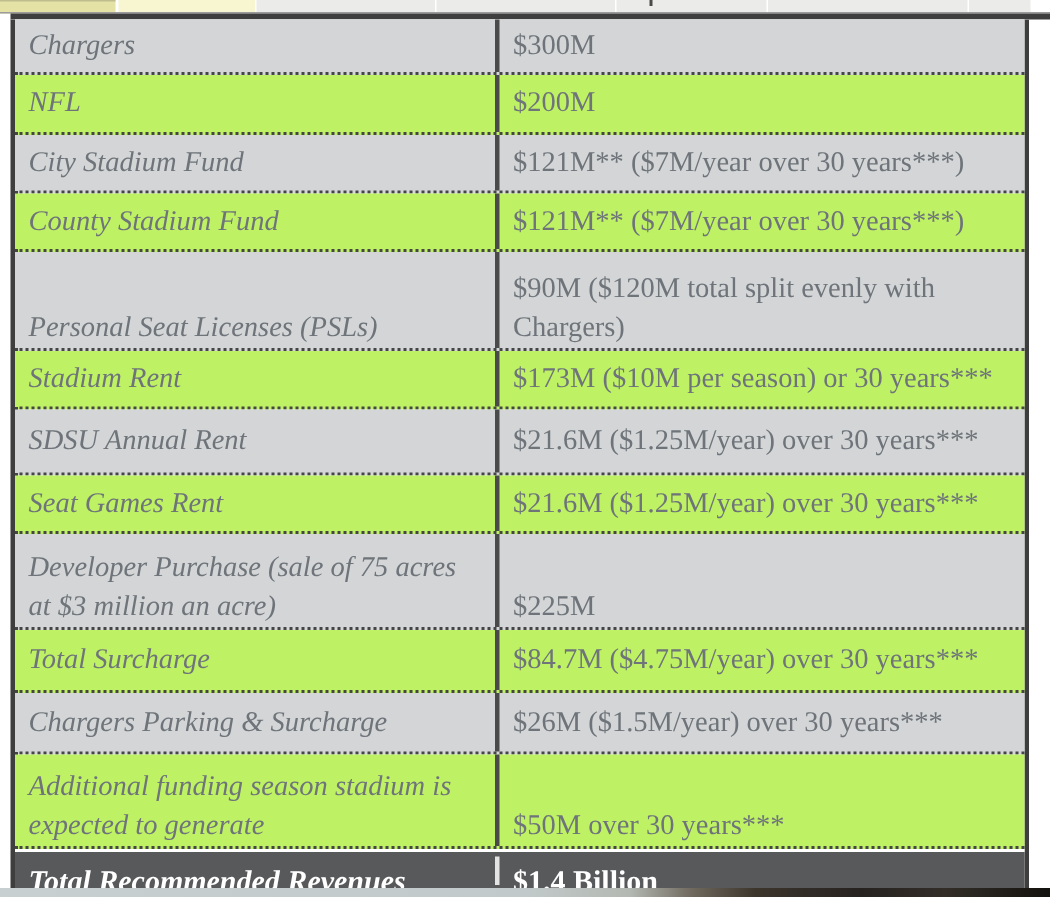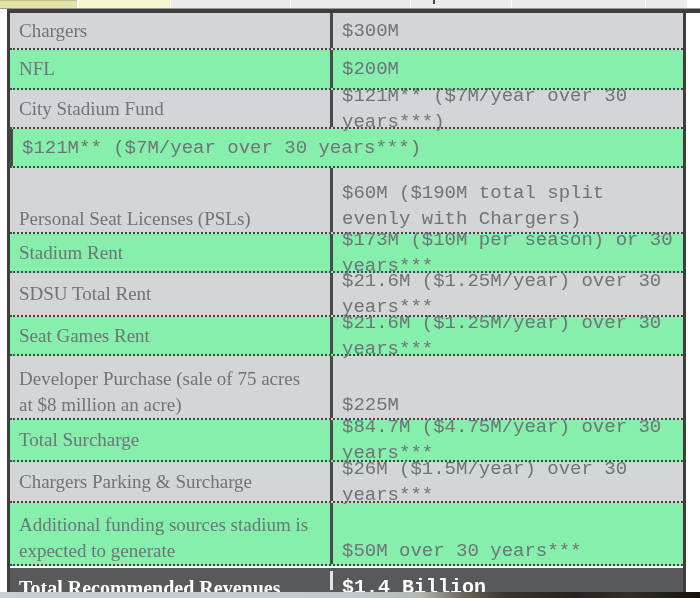--- a/index.html
+++ b/index.html
@@ -29,24 +29,24 @@
     background:#ffffff;
   }
   .row{
     display:flex;box-sizing:border-box;align-items:center;
     border-bottom:2px dotted #454545;
     color:#6e747a;font-size:19px;line-height:26px;
   }
   .row.top{align-items:flex-end;}
   .row.top .cell{padding-top:7px;}
   .gray{background:#d3d5d6;}
-  .white{background:#86efac;}
+  .white{background:#bef264;}
   .cell{box-sizing:border-box;}
-  .cell.left{width:320px;padding-left:9px;padding-right:14px;}
-  .cell.right{flex:1;padding-left:9px;padding-right:10px;font-family:Liberation Mono, monospace;}
+  .cell.left{width:320px;padding-left:9px;padding-right:14px;font-style:italic;}
+  .cell.right{flex:1;padding-left:9px;padding-right:10px;}
   .coldiv{width:3px;background:#4a4a4a;align-self:stretch;flex:0 0 3px;}
   .r1{height:37px}.r2{height:40px}.r3{height:39px}.r4{height:39px}
   .r5{height:66px}.r6{height:39px}.r7{height:44px}.r8{height:39px}
   .r9{height:64px}.r10{height:42px}.r11{height:41px}.r12{height:63px}
   .spacer{height:2px;background:#ffffff;}
   .row.total{
     height:40px;background:#58595b;border-bottom:none;
     color:#ffffff;font-weight:bold;font-size:20px;
   }
   .row.total .coldiv{background:#e3e3e3;align-self:flex-start;height:19px;margin-top:3px;}
@@ -88,68 +88,69 @@
     <div class="cell right">$200M</div>
   </div>
 
   <div class="row gray r3">
     <div class="cell left">City Stadium Fund</div>
     <div class="coldiv"></div>
     <div class="cell right">$121M** ($7M/year over 30 years***)</div>
   </div>
 
   <div class="row white r4">
+    <div class="cell left">County Stadium Fund</div>
     <div class="coldiv"></div>
     <div class="cell right">$121M** ($7M/year over 30 years***)</div>
   </div>
 
   <div class="row gray r5 top">
     <div class="cell left">Personal Seat Licenses (PSLs)</div>
     <div class="coldiv"></div>
-    <div class="cell right">$60M ($190M total split evenly with Chargers)</div>
+    <div class="cell right">$90M ($120M total split evenly with Chargers)</div>
   </div>
 
   <div class="row white r6">
     <div class="cell left">Stadium Rent</div>
     <div class="coldiv"></div>
     <div class="cell right">$173M ($10M per season) or 30 years***</div>
   </div>
 
   <div class="row gray r7">
-    <div class="cell left">SDSU Total Rent</div>
+    <div class="cell left">SDSU Annual Rent</div>
     <div class="coldiv"></div>
     <div class="cell right">$21.6M ($1.25M/year) over 30 years***</div>
   </div>
 
   <div class="row white r8">
     <div class="cell left">Seat Games Rent</div>
     <div class="coldiv"></div>
     <div class="cell right">$21.6M ($1.25M/year) over 30 years***</div>
   </div>
 
   <div class="row gray r9 top">
-    <div class="cell left">Developer Purchase (sale of 75 acres at $8 million an acre)</div>
+    <div class="cell left">Developer Purchase (sale of 75 acres at $3 million an acre)</div>
     <div class="coldiv"></div>
     <div class="cell right">$225M</div>
   </div>
 
   <div class="row white r10">
     <div class="cell left">Total Surcharge</div>
     <div class="coldiv"></div>
     <div class="cell right">$84.7M ($4.75M/year) over 30 years***</div>
   </div>
 
   <div class="row gray r11">
     <div class="cell left">Chargers Parking &amp; Surcharge</div>
     <div class="coldiv"></div>
     <div class="cell right">$26M ($1.5M/year) over 30 years***</div>
   </div>
 
   <div class="row white r12 top">
-    <div class="cell left">Additional funding sources stadium is expected to generate</div>
+    <div class="cell left">Additional funding season stadium is expected to generate</div>
     <div class="coldiv"></div>
     <div class="cell right">$50M over 30 years***</div>
   </div>
 
   <div class="spacer"></div>
 
   <div class="row total">
     <div class="cell left">Total Recommended Revenues</div>
     <div class="coldiv"></div>
     <div class="cell right">$1.4 Billion</div>

